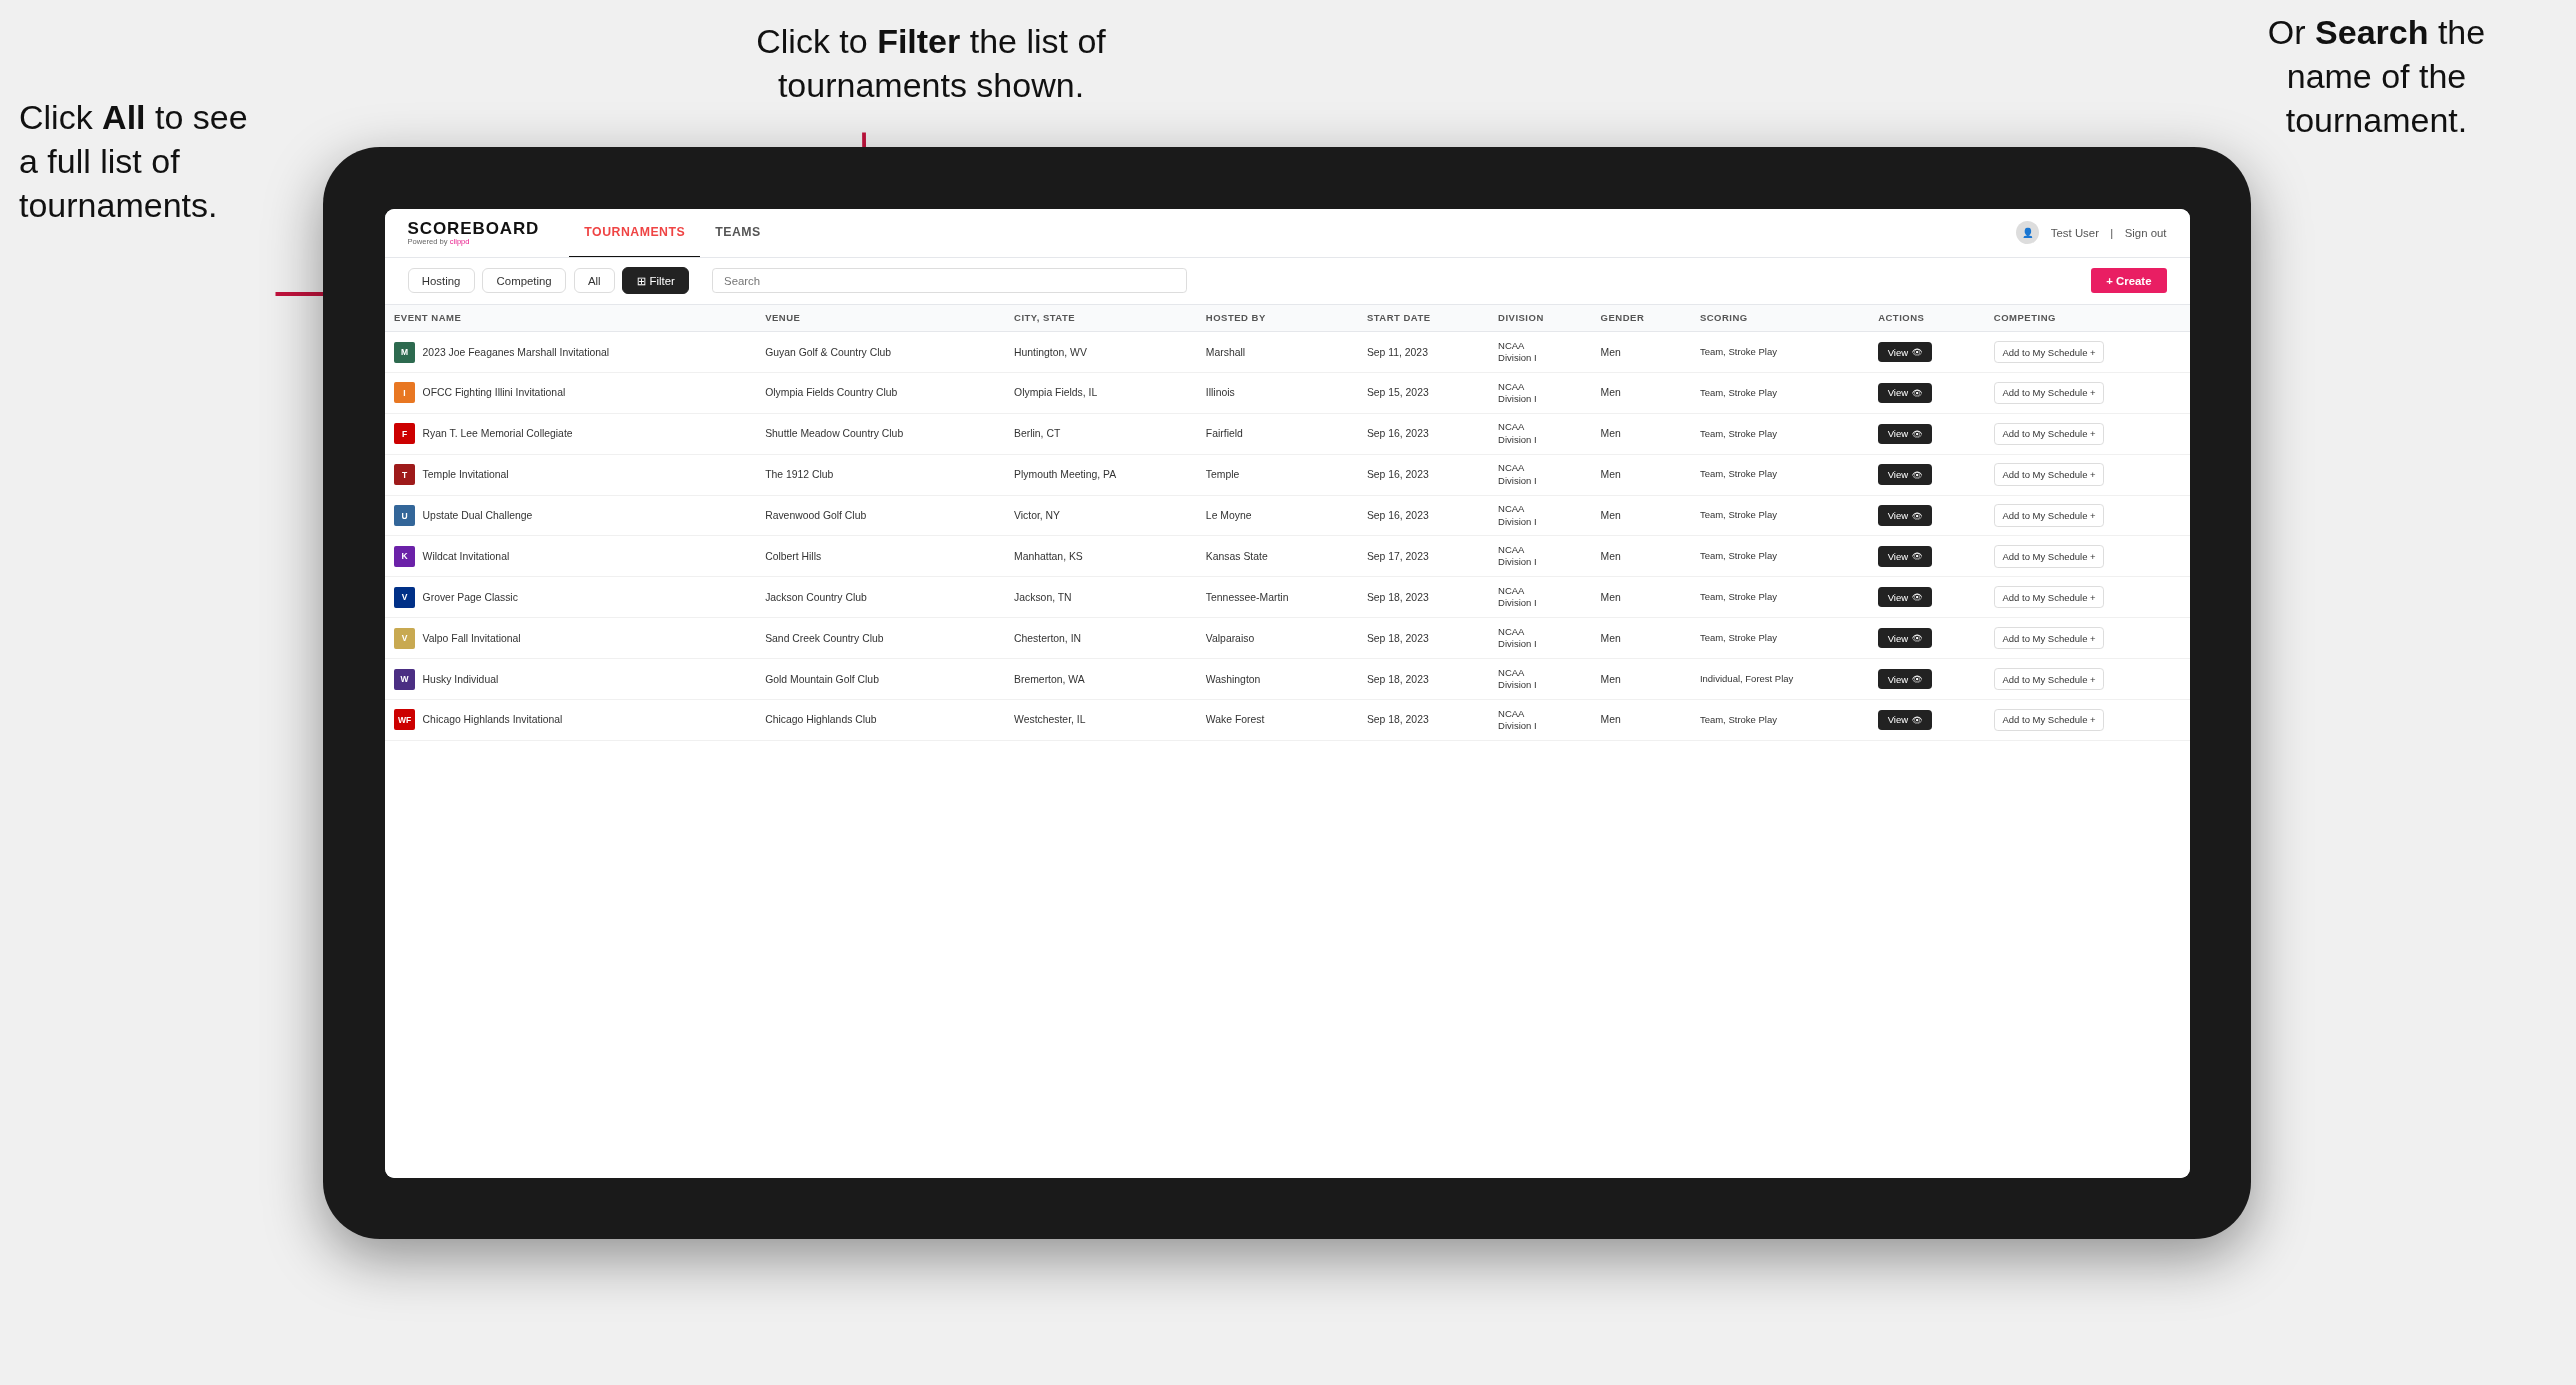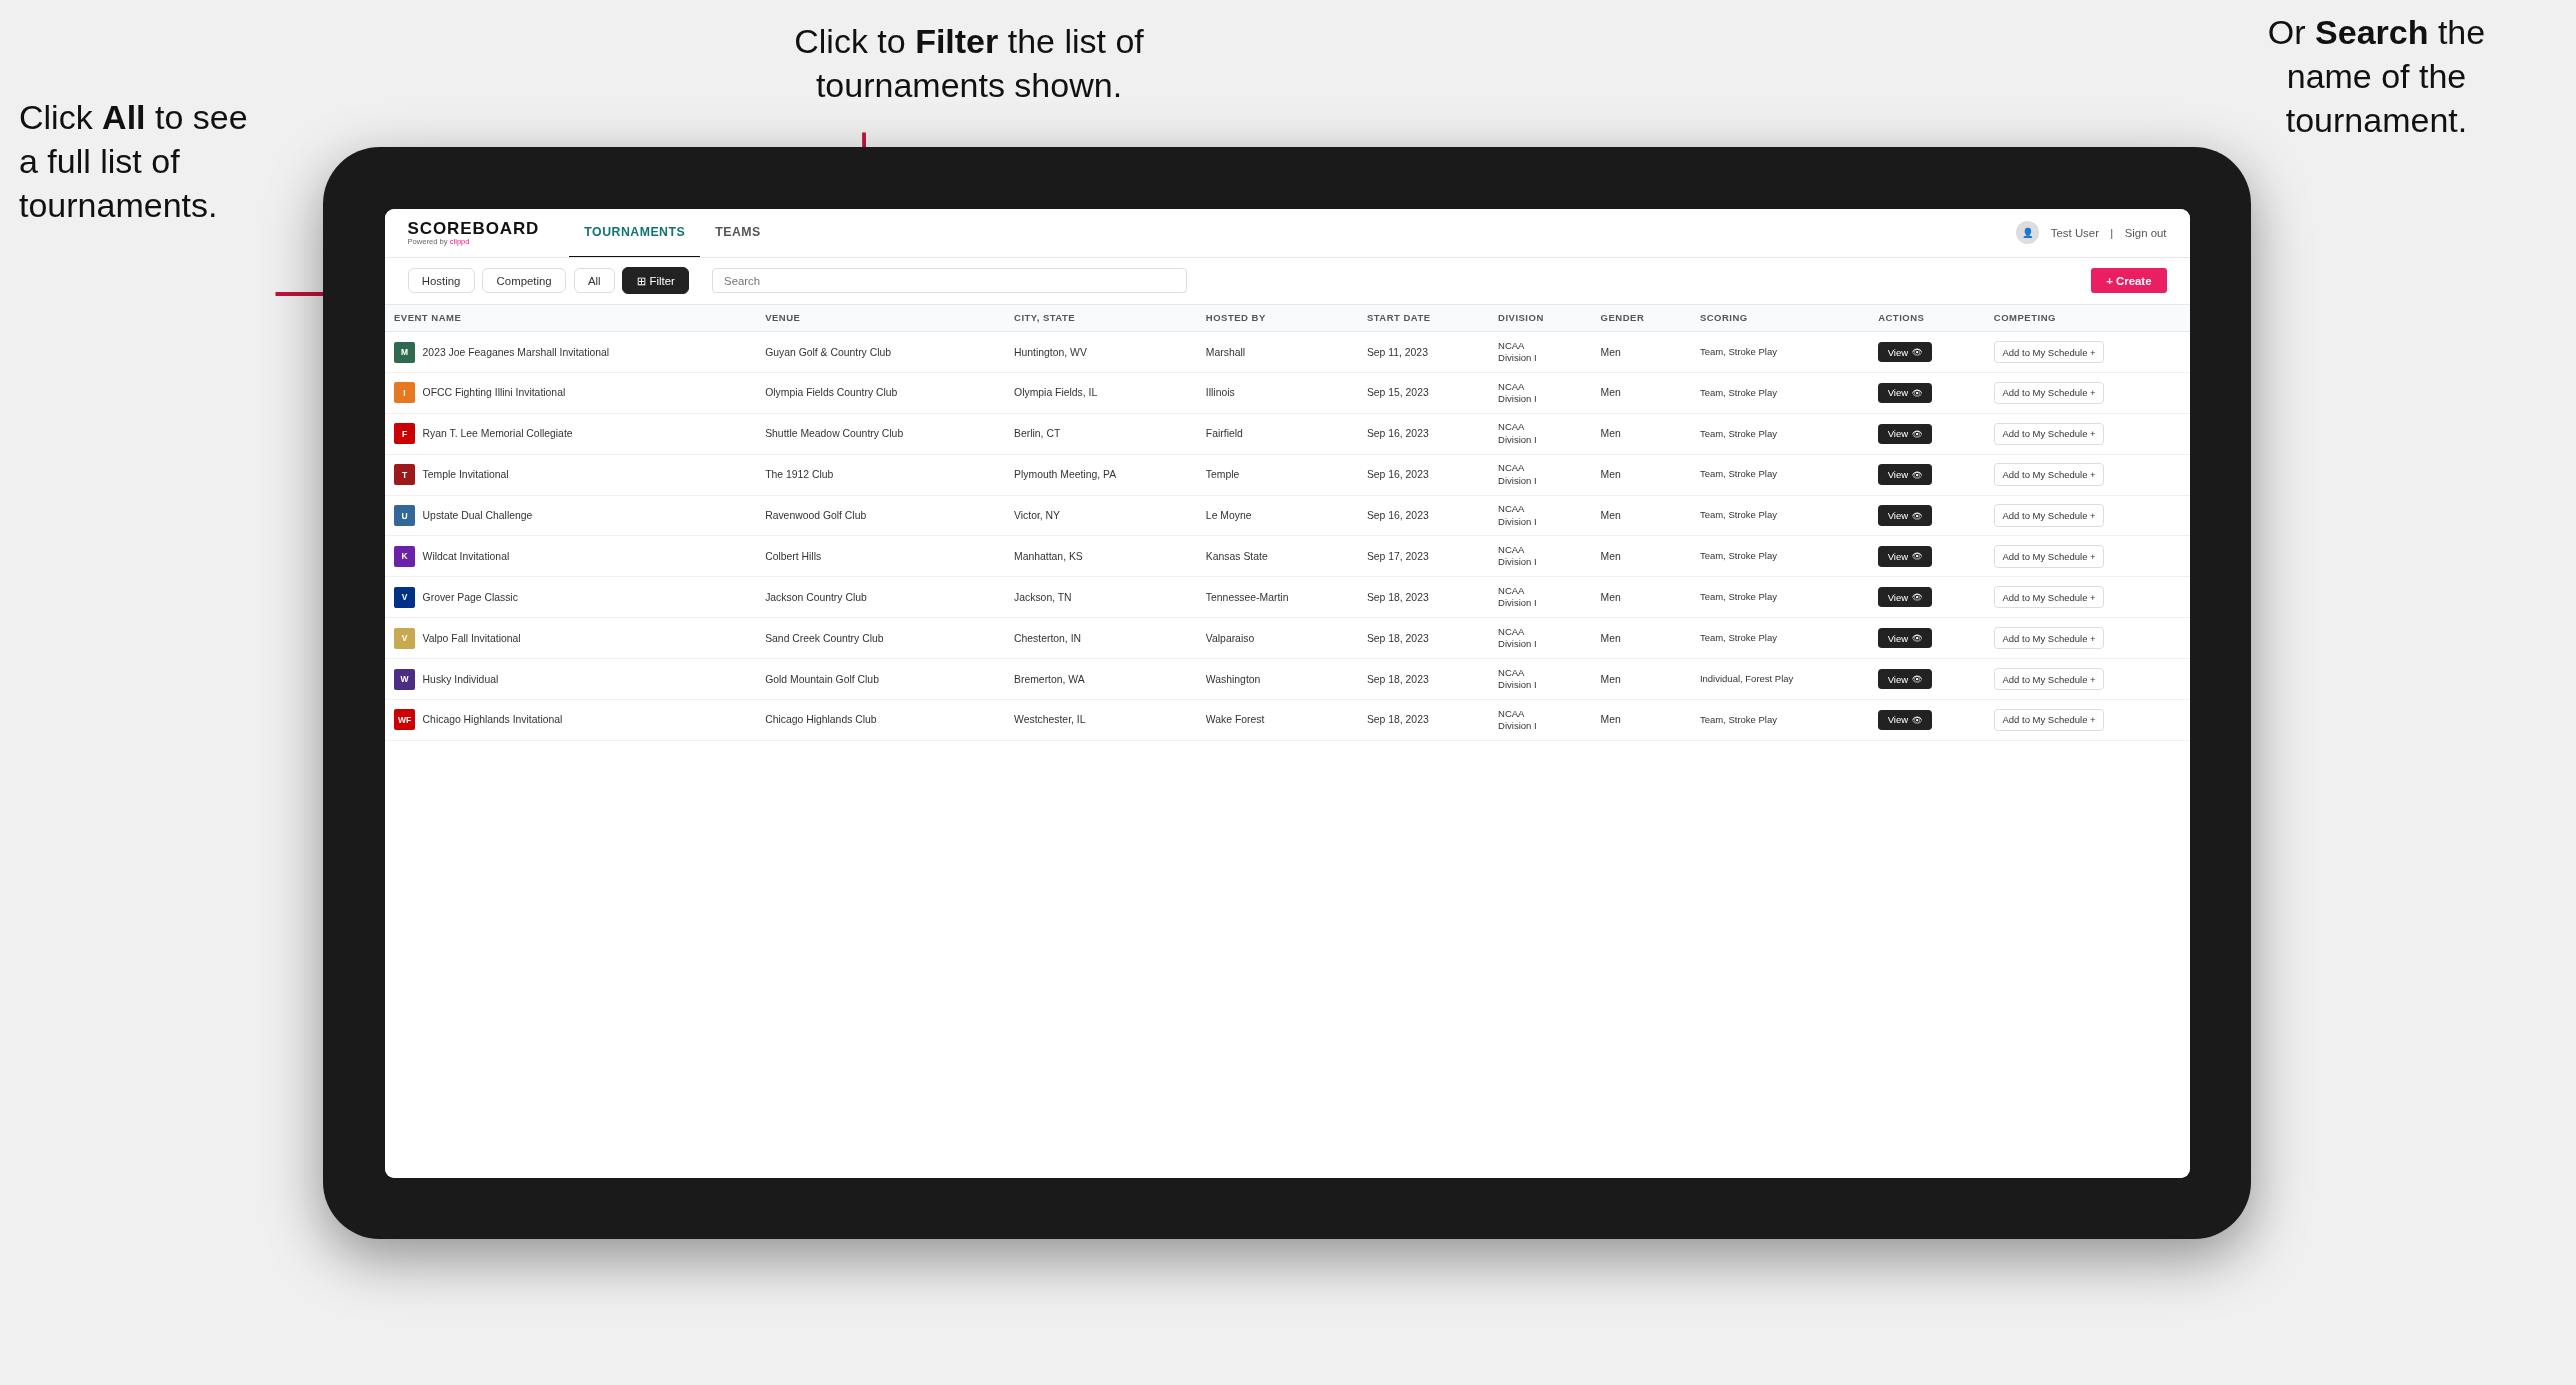--- a/index.html
+++ b/index.html
@@ -16,21 +16,21 @@
     .annotation {
       position: absolute;
       font-size: 34px;
       color: #111;
       line-height: 1.3;
     }
     .annotation b { font-weight: 800; }
 
     .annot-top-center {
       top: 19px;
-      left: 684px;
+      left: 646px;
       width: 570px;
       text-align: center;
     }
     .annot-top-right {
       top: 10px;
       right: 19px;
       width: 361px;
       text-align: center;
     }
     .annot-left {
@@ -112,21 +112,21 @@
       align-items: center;
       font-size: 12.3px;
       font-weight: 600;
       color: #555;
       cursor: pointer;
       border-bottom: 1.9px solid transparent;
       text-transform: uppercase;
       letter-spacing: 0.5px;
     }
     .nav-tab.active {
-      color: #0f766e;
+      color: #ef4444;
       border-bottom: 1.9px solid #111;
     }
 
     .header-right {
       margin-left: auto;
       display: flex;
       align-items: center;
       gap: 11.4px;
       font-size: 11.4px;
       color: #555;

